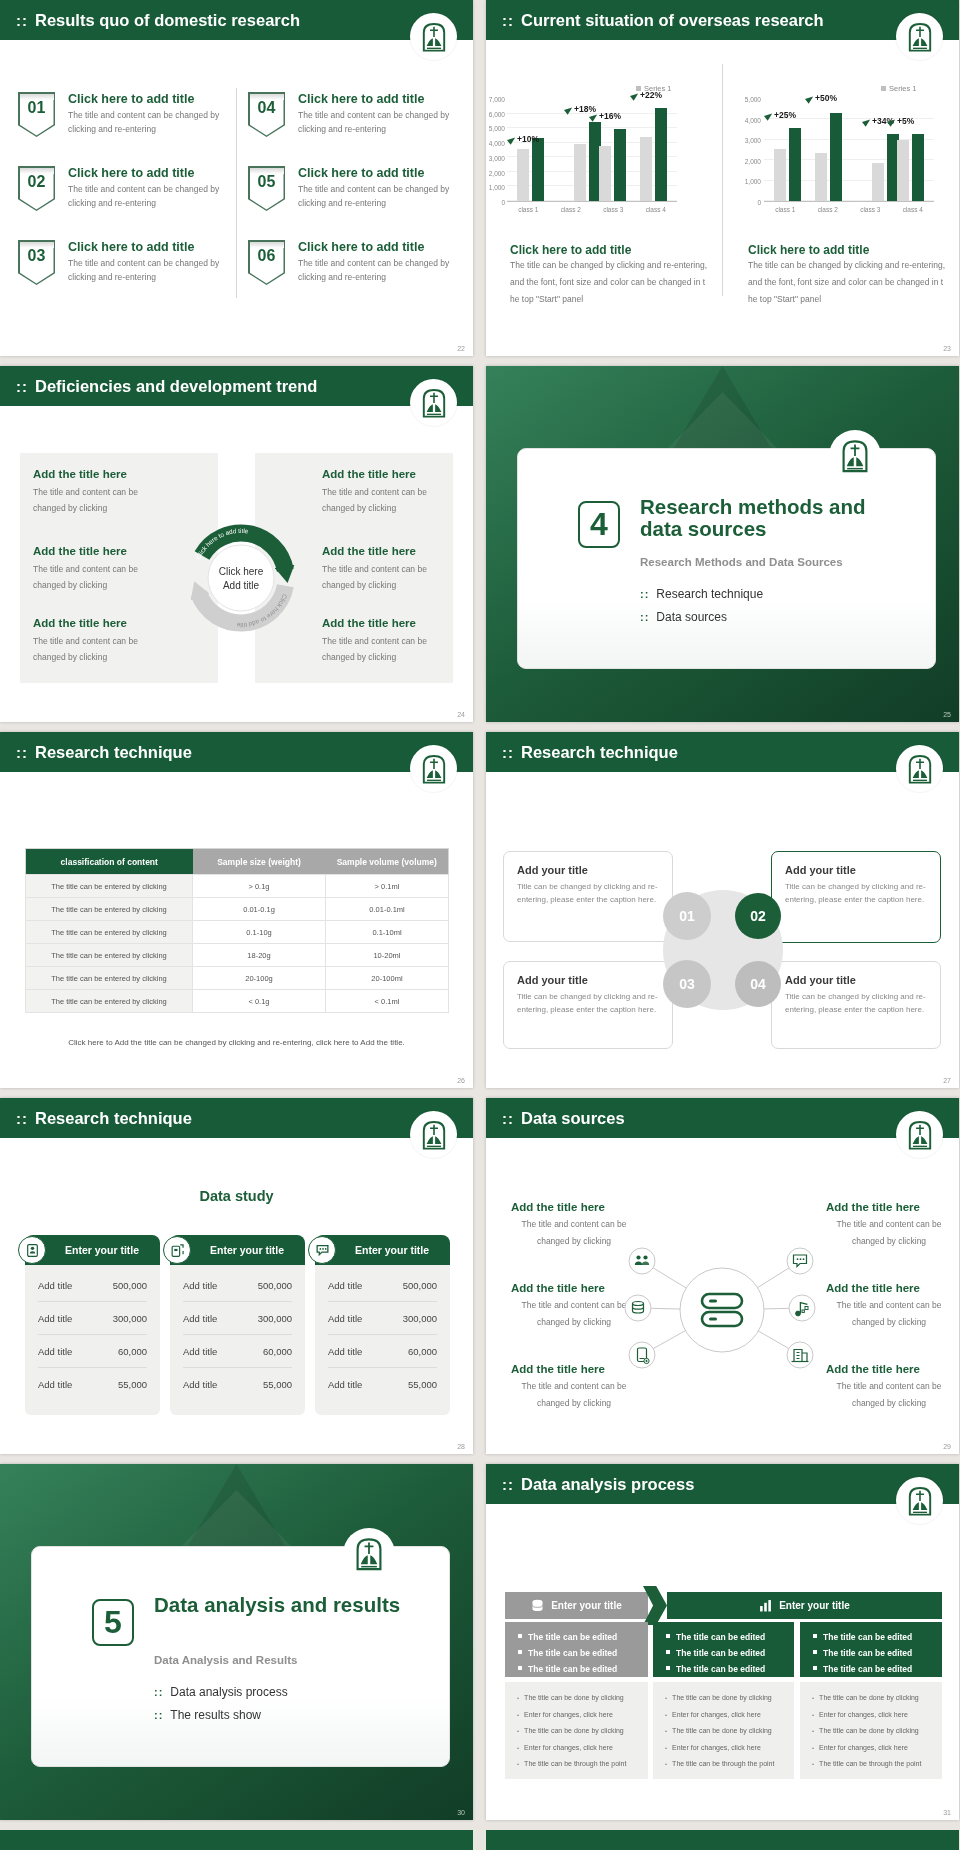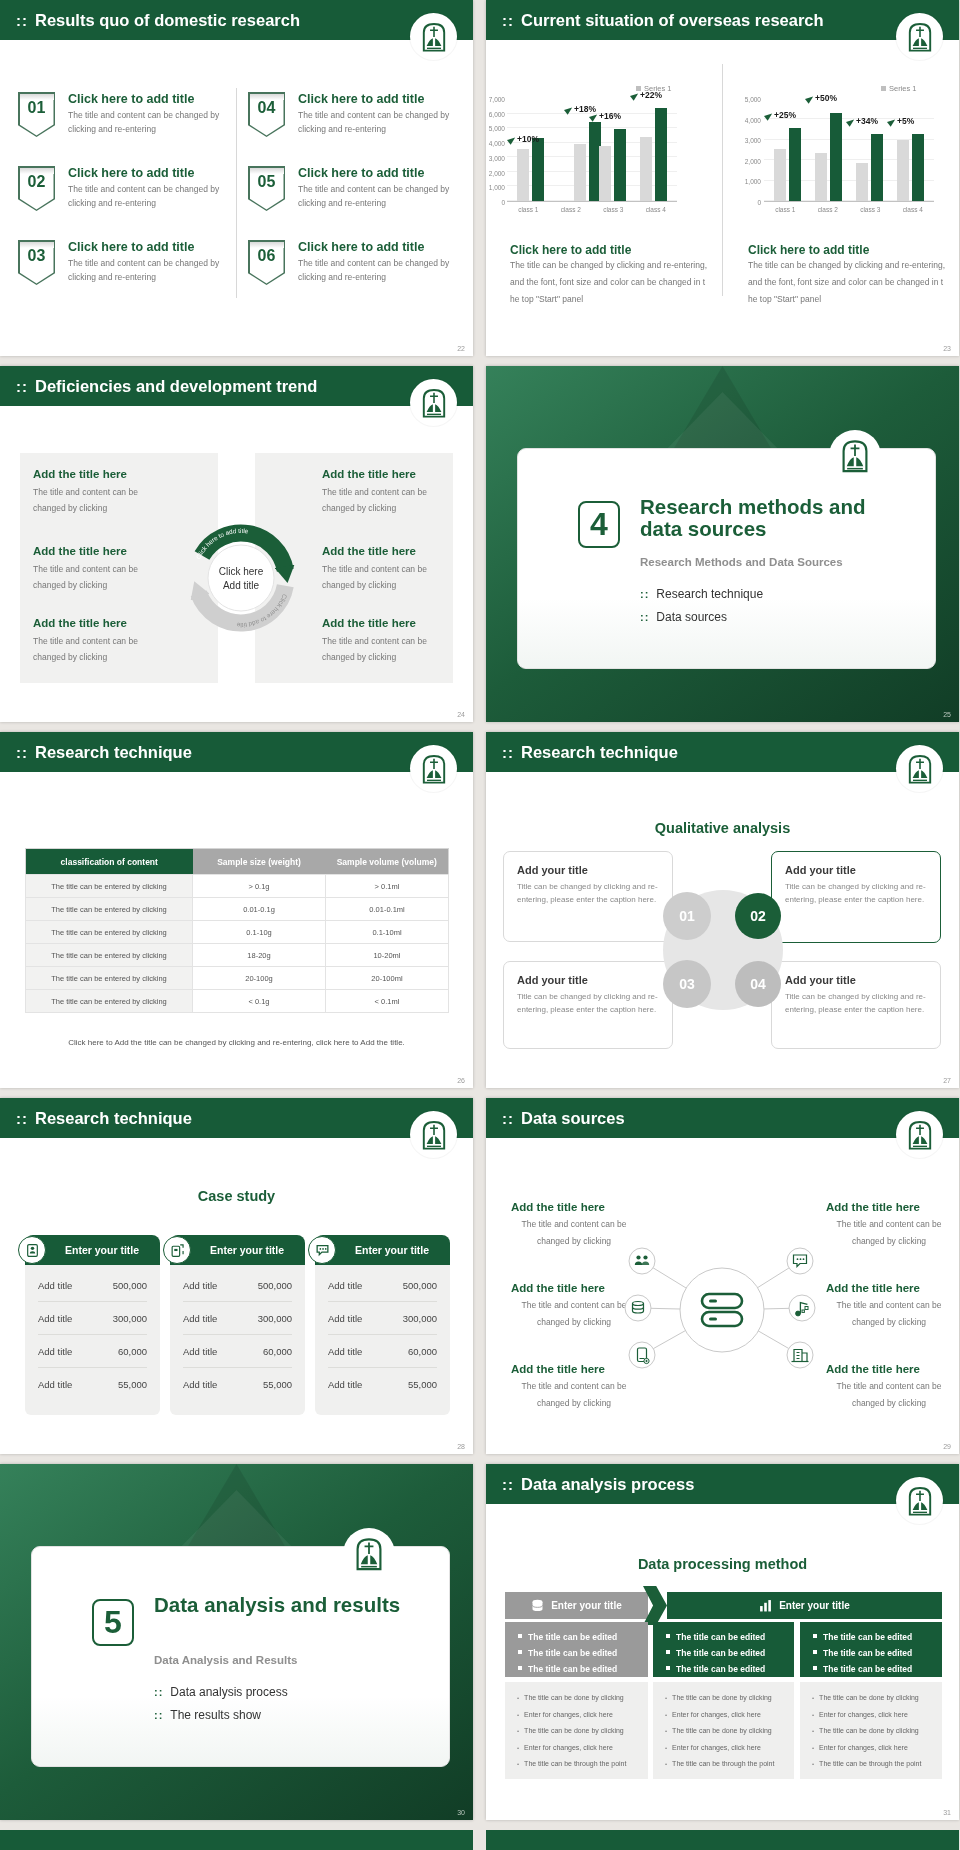--- a/index.html
+++ b/index.html
@@ -308,21 +308,21 @@
         <div class="bar green" style="height:73px"></div>
       </div>
     <div class="bgrp" style="left:51px">
         <div class="pct" style="bottom:98px">
           <span class="dart"></span>
           <span>+50%</span>
         </div>
         <div class="bar gray" style="height:48px"></div>
         <div class="bar green" style="height:88px"></div>
       </div>
-    <div class="bgrp" style="left:92px">
+    <div class="bgrp" style="left:108px">
         <div class="pct" style="bottom:75px">
           <span class="dart"></span>
           <span>+34%</span>
         </div>
         <div class="bar gray" style="height:38px"></div>
         <div class="bar green" style="height:67px"></div>
       </div>
     <div class="bgrp" style="left:133px">
         <div class="pct" style="bottom:75px">
           <span class="dart"></span>
@@ -490,21 +490,20 @@
       <div class="shead-in">
     <span class="hmark">::</span>
     <span class="htitle">Research technique</span>
   </div>
     </div>
   <div class="logo">
       <svg class="emb" viewBox="0 0 26 30">
         <use href="#emblem"></use>
       </svg>
     </div>
-  <div class="csub" style="top:88px">Qualitative analysis</div>
   <div class="qcard" style="left:17px;top:119px;width:170px;height:91px">
       <div class="qc-t">Add your title</div>
       <div class="qc-b">Title can be changed by clicking and re-entering, please enter the caption here.</div>
     </div>
   <div class="qcard sel" style="left:285px;top:119px;width:170px;height:92px">
       <div class="qc-t">Add your title</div>
       <div class="qc-b">Title can be changed by clicking and re-entering, please enter the caption here.</div>
     </div>
   <div class="qcard" style="left:17px;top:229px;width:170px;height:88px">
       <div class="qc-t">Add your title</div>
@@ -527,21 +526,21 @@
       <div class="shead-in">
     <span class="hmark">::</span>
     <span class="htitle">Research technique</span>
   </div>
     </div>
   <div class="logo">
       <svg class="emb" viewBox="0 0 26 30">
         <use href="#emblem"></use>
       </svg>
     </div>
-  <div class="csub" style="top:90px">Case study</div>
+  <div class="csub" style="top:90px">Data study</div>
   <div class="cs-col" style="left:25px;top:137px">
     <div class="cs-bar">
         <div class="cs-ic">
           <svg width="15" height="15" viewBox="0 0 14 14">
             <rect x="2.5" y="1.5" width="9" height="11" rx="1.2" fill="none" stroke="#1b5e38" stroke-width="1.1"></rect>
             <circle cx="7" cy="5" r="1.6" fill="#1b5e38"></circle>
             <path d="M4.5 9.8 a2.5 2.2 0 0 1 5 0 Z" fill="#1b5e38"></path>
           </svg>
         </div>
         <span>Enter your title</span>
@@ -757,21 +756,20 @@
       <div class="shead-in">
     <span class="hmark">::</span>
     <span class="htitle">Data analysis process</span>
   </div>
     </div>
   <div class="logo">
       <svg class="emb" viewBox="0 0 26 30">
         <use href="#emblem"></use>
       </svg>
     </div>
-  <div class="csub" style="top:92px">Data processing method</div>
   <div class="flowbar fb-gray" style="left:19px;top:128px;width:143px">
     <svg width="13" height="13" viewBox="0 0 12 12">
         <ellipse cx="6" cy="2.7" rx="4.6" ry="1.9" fill="#fff"></ellipse>
         <path d="M1.4 2.7 V9.2 a4.6 1.9 0 0 0 9.2 0 V2.7" fill="#fff"></path>
         <path d="M1.4 5.8 a4.6 1.9 0 0 0 9.2 0" fill="none" stroke="#9a9a9a" stroke-width=".8"></path>
       </svg>
     <span>Enter your title</span>
   </div>
   <div class="chev" style="left:157px;top:122px;width:24px;height:39px"></div>
   <div class="flowbar fb-green" style="left:181px;top:128px;width:275px">

